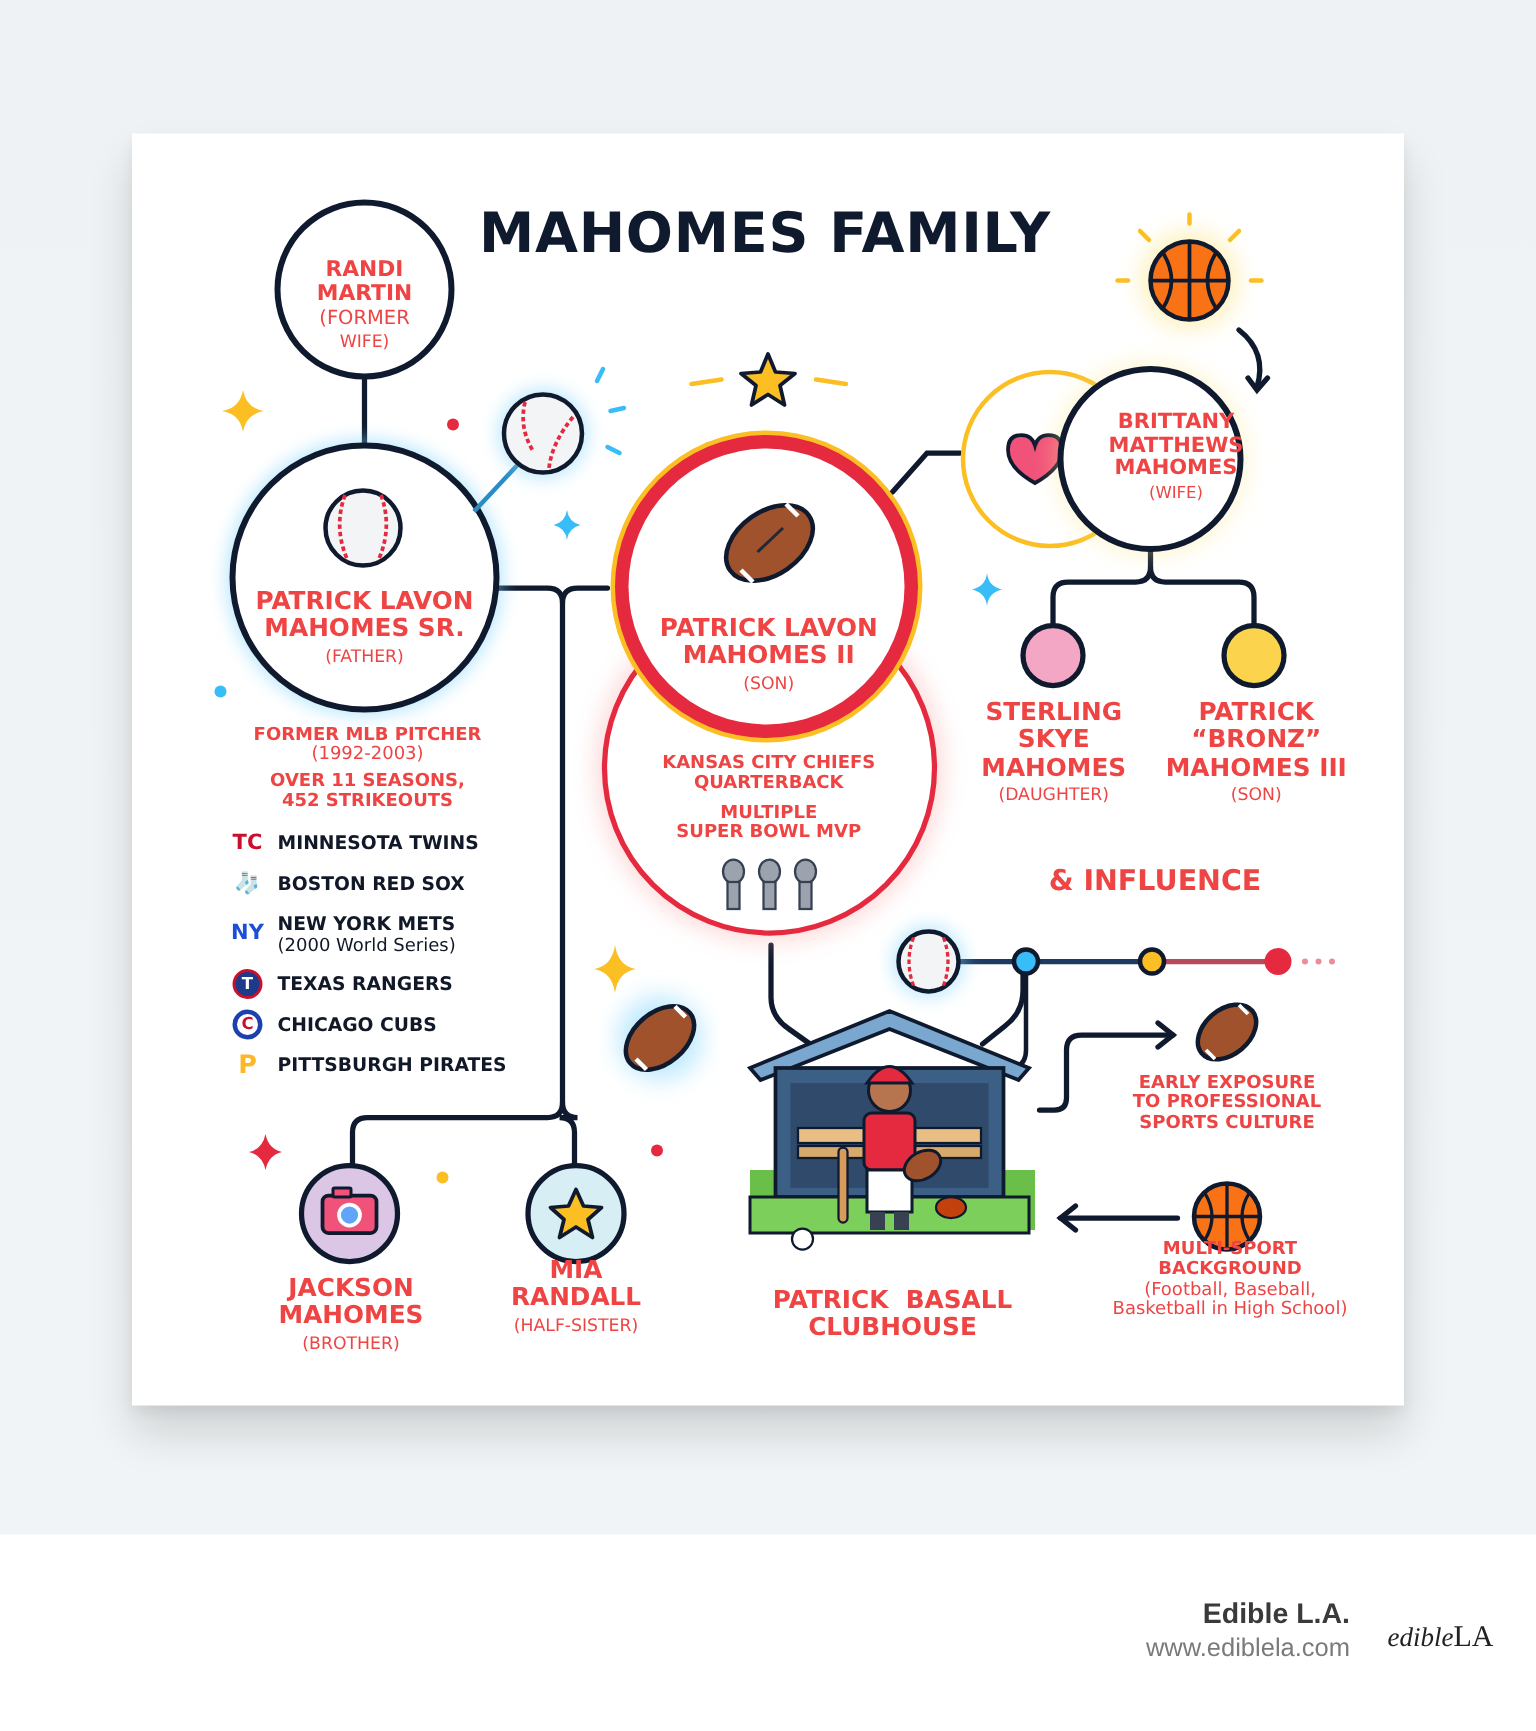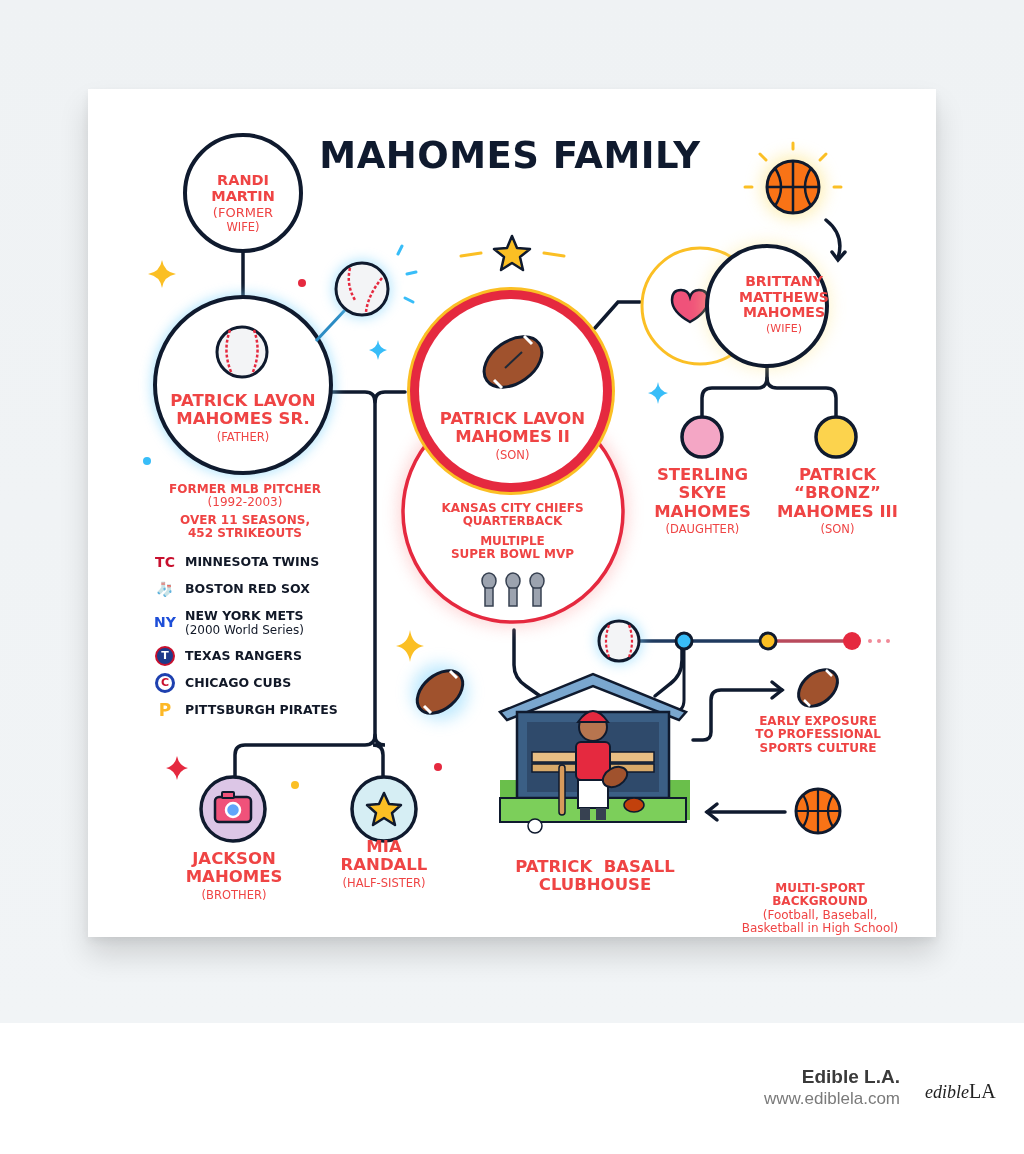--- a/index.html
+++ b/index.html
@@ -338,29 +338,30 @@
 </div>
 
 <div class="txt nm-lg" style="left:770px; top:466px; width:135px;">
   <div>PATRICK</div>
   <div>“BRONZ”</div>
   <div>MAHOMES III</div>
   <span class="rel">(SON)</span>
 </div>
 
 <div class="txt" style="left:650px; top:577px; width:240px; font-size:19px;">
+  <div>&amp; INFLUENCE</div>
 </div>
 
 <div class="txt" style="left:738px; top:715px; width:160px; font-size:12px;">
   <div>EARLY EXPOSURE</div>
   <div>TO PROFESSIONAL</div>
   <div>SPORTS CULTURE</div>
 </div>
 
-<div class="txt" style="left:725px; top:882px; width:190px; font-size:12px;">
+<div class="txt" style="left:725px; top:826px; width:190px; font-size:12px;">
   <div>MULTI-SPORT</div>
   <div>BACKGROUND</div>
   <div style="font-weight:400;">(Football, Baseball,</div>
   <div style="font-weight:400;">Basketball in High School)</div>
 </div>
 
 <div class="txt nm-lg" style="left:500px; top:858px; width:190px;">
   <div style="white-space:pre;">PATRICK  BASALL</div>
   <div>CLUBHOUSE</div>
 </div>

